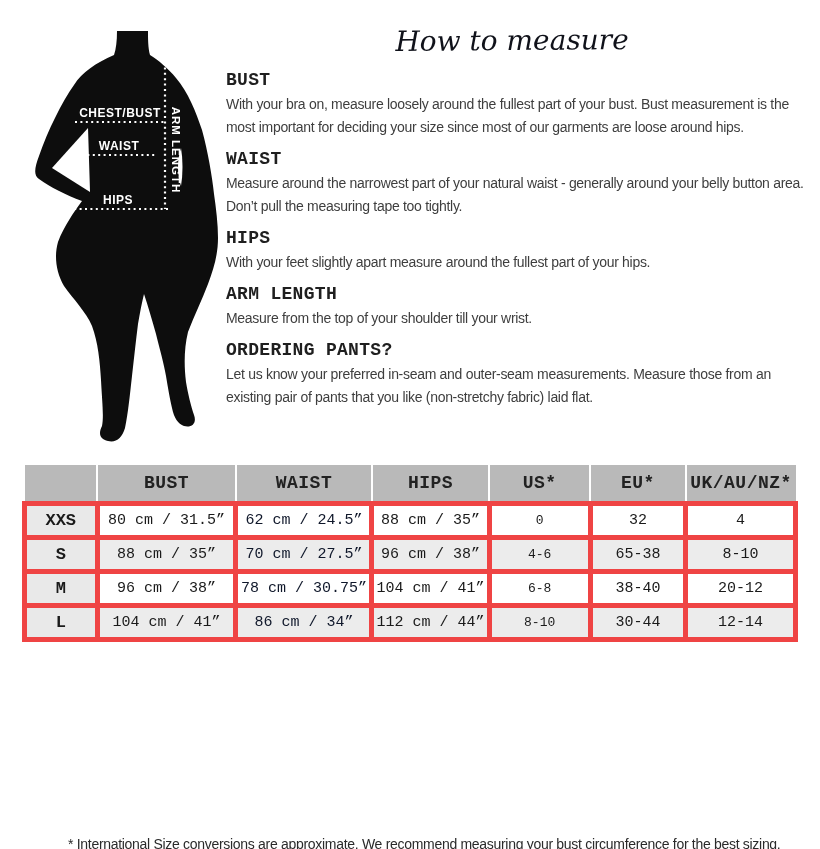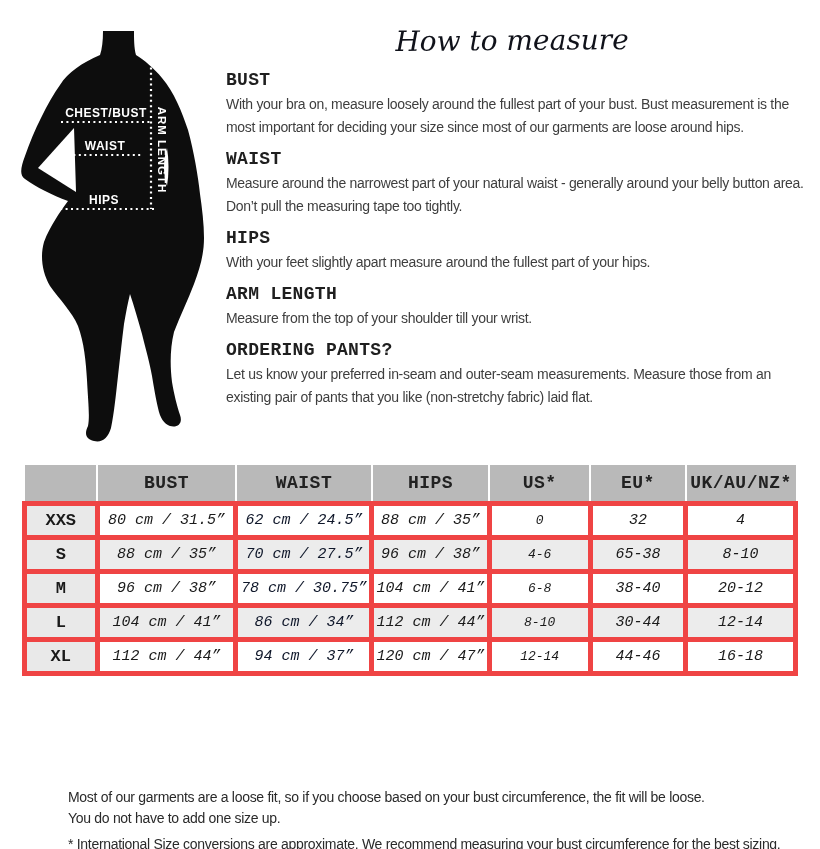--- a/index.html
+++ b/index.html
@@ -19,21 +19,21 @@
     left: 392px; top: 24px; width: 240px;
     text-align: center;
     font-family: "DejaVu Serif", serif;
     font-style: italic;
     font-size: 28px;
     color: #10121a;
     transform: rotate(-0.5deg);
   }
 
   
-  .figure-wrap { position: absolute; left: 16px; top: 28px; width: 200px; height: 415px; }
+  .figure-wrap { position: absolute; left: 30px; top: 28px; width: 200px; height: 415px; }
 
   
   .sections { position: absolute; left: 226px; top: 70px; width: 600px; }
   .section h3 {
     font-family: "Liberation Mono", monospace;
     font-weight: 700;
     font-size: 18px;
     line-height: 20px;
     margin: 0 0 3px 0;
     color: #1f1f1f;
@@ -83,21 +83,21 @@
     height: 34px;
     text-align: center;
     vertical-align: middle;
     background: #ffffff;
   }
   .size-table tbody th {
     background: #e9e9e9;
     font-size: 17px;
     font-weight: 700;
   }
-  .size-table tbody td { font-size: 15px; font-style: italic; }
+  .size-table tbody td { font-size: 15px; }
   .size-table tbody tr:nth-child(even) td { background: #ececec; }
   .size-table tbody td:nth-child(3) { color: #0f172a; }  
   .size-table tbody td:nth-child(5) { font-size: 13px; } 
 
   
   .note1 {
     position: absolute; left: 68px; top: 773px; width: 730px;
     font-size: 14px; line-height: 21px; letter-spacing: -0.3px;
     color: #2a2a2a; white-space: pre-line;
   }
@@ -245,29 +245,18 @@
       </tr>
       <tr>
         <th>L</th>
         <td>104 cm / 41”</td>
         <td>86 cm / 34”</td>
         <td>112 cm / 44”</td>
         <td>8-10</td>
         <td>30-44</td>
         <td>12-14</td>
       </tr>
-      <tr>
-        <th>XL</th>
-        <td>112 cm / 44”</td>
-        <td>94 cm / 37”</td>
-        <td>120 cm / 47”</td>
-        <td>12-14</td>
-        <td>44-46</td>
-        <td>16-18</td>
-      </tr>
     </tbody>
   </table>
 
-  <p class="note1">Most of our garments are a loose fit, so if you choose based on your bust circumference, the fit will be loose.
-You do not have to add one size up.</p>
   <p class="note2">* International Size conversions are approximate. We recommend measuring your bust circumference for the best sizing.</p>
 
 </div>
 
 </body></html>

